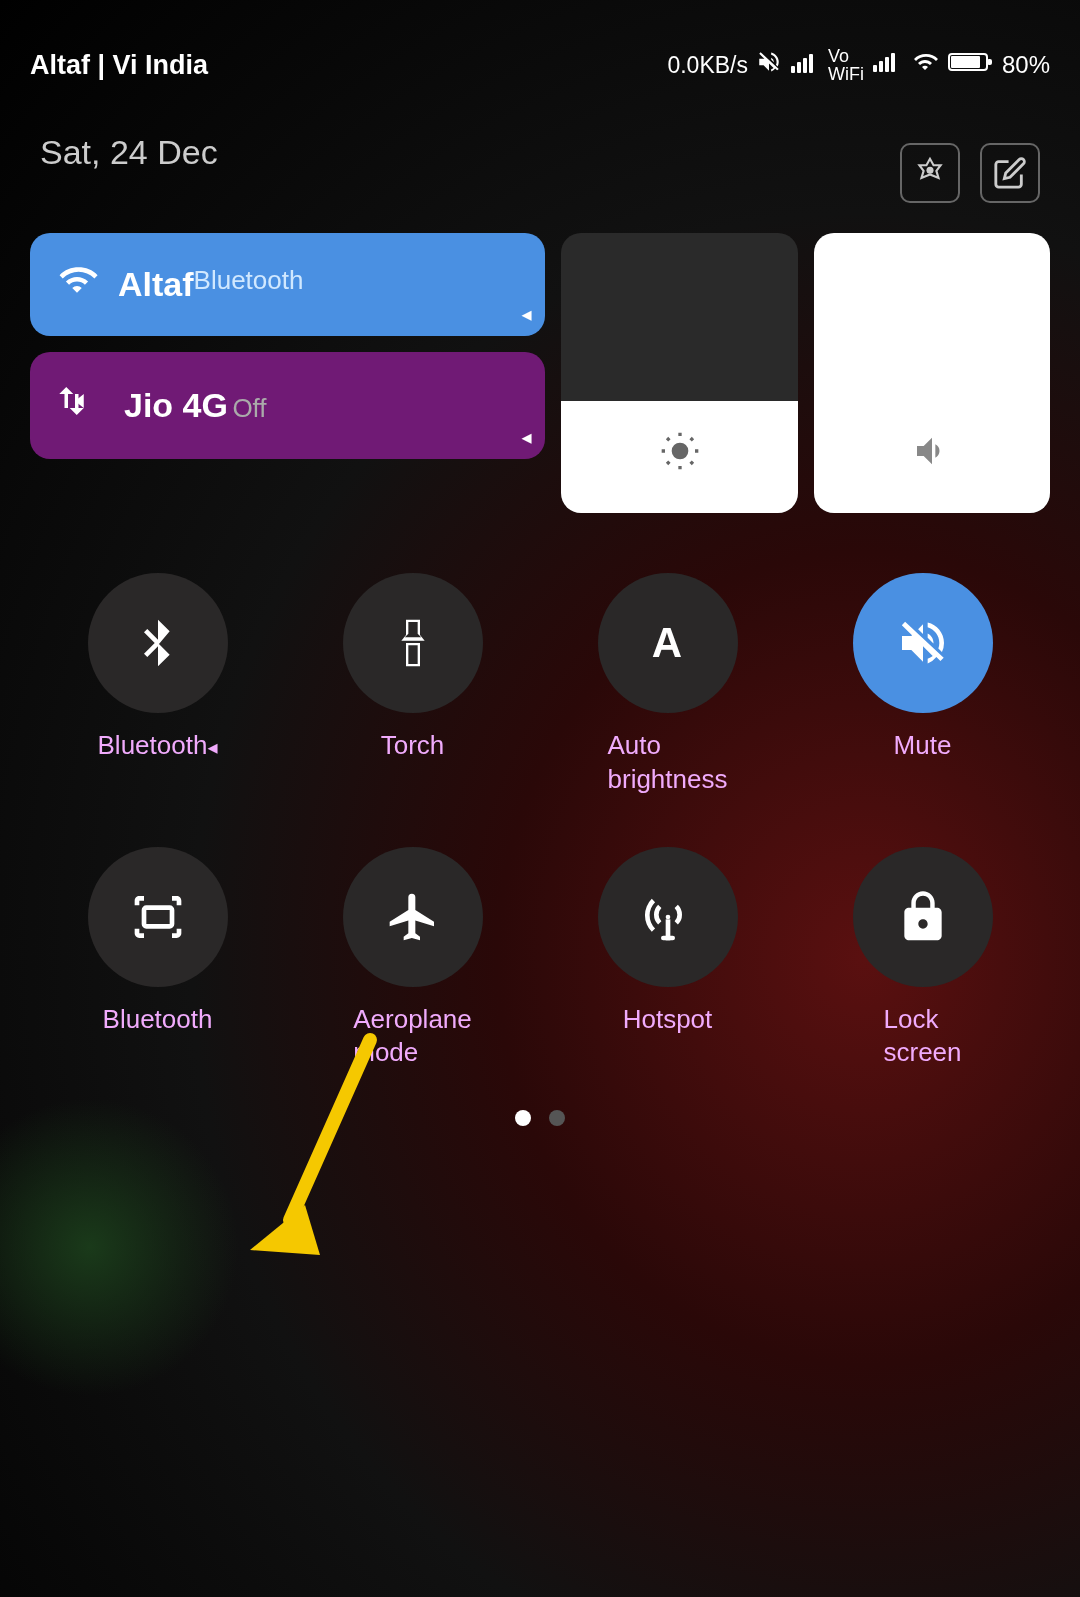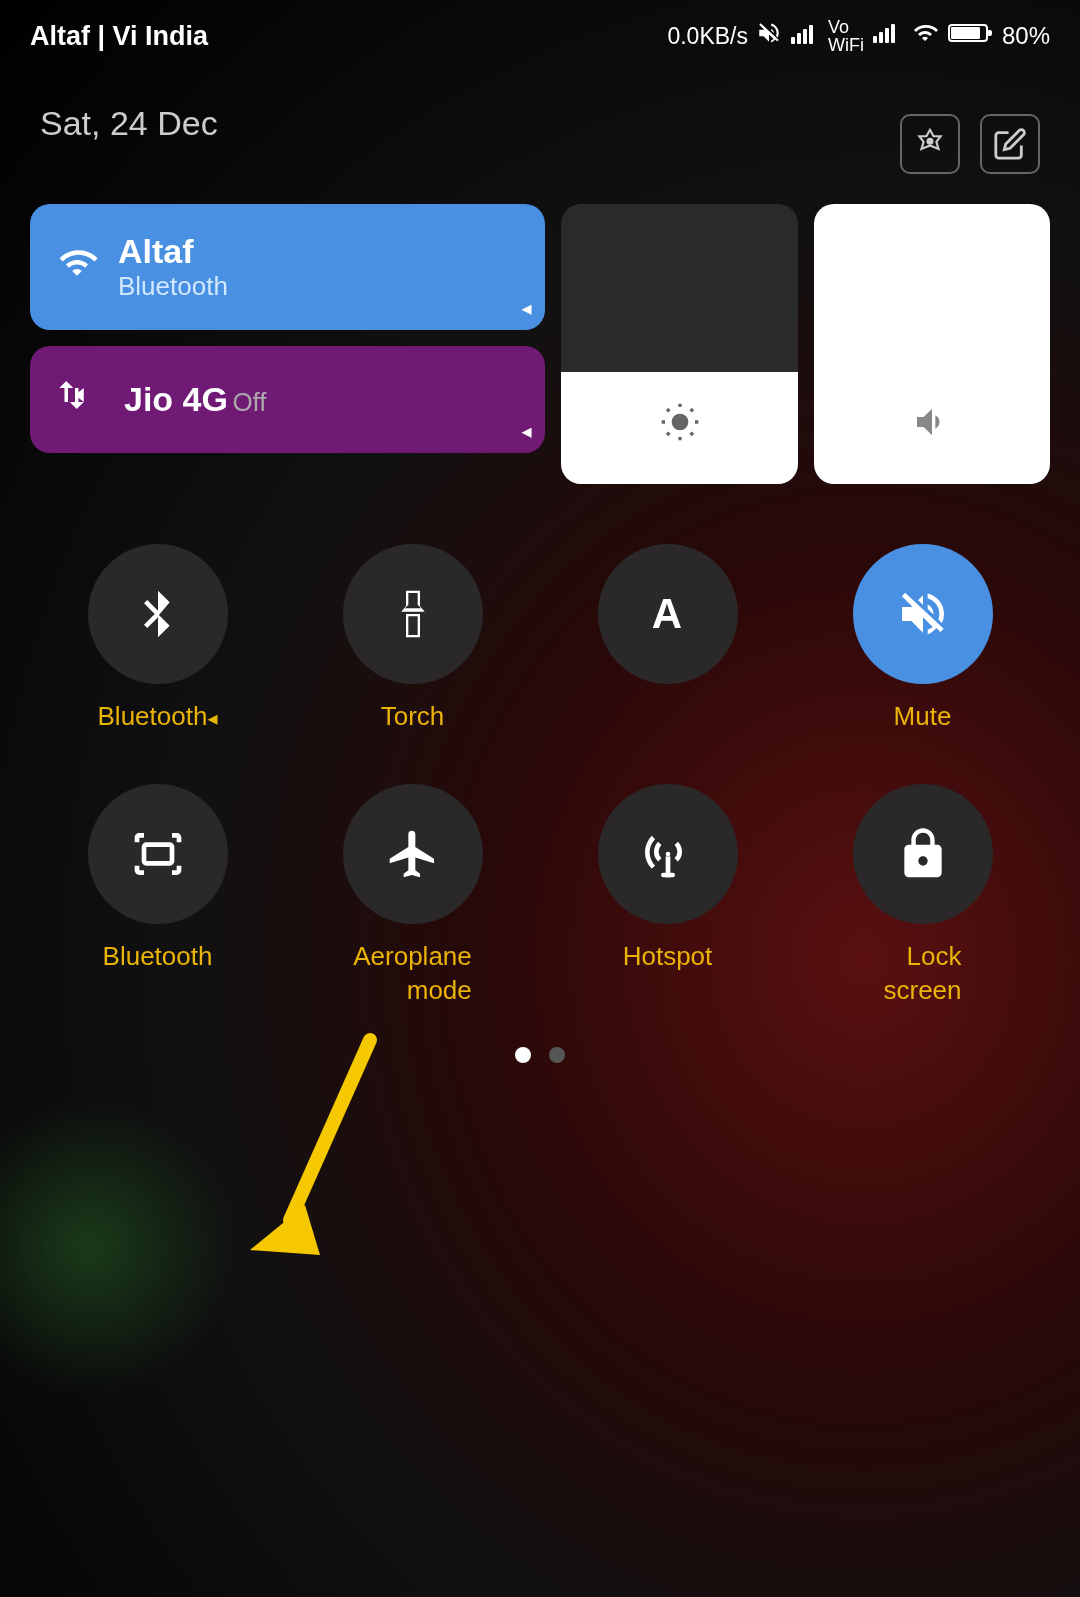--- a/index.html
+++ b/index.html
@@ -41,20 +41,21 @@
 
     
     .status-bar {
       display: flex;
       justify-content: space-between;
       align-items: center;
       padding: 18px 30px 10px;
       color: #fff;
       font-size: 26px;
       font-weight: 500;
+      margin-top: 29px;
     }
 
     .status-left {
       font-size: 27px;
       font-weight: 600;
     }
 
     .status-right {
       display: flex;
       align-items: center;
@@ -135,21 +136,21 @@
       position: relative;
     }
 
     .wifi-tile-icon {
       font-size: 38px;
       color: #fff;
     }
 
     .wifi-tile-info {
       display: flex;
-      flex-direction: column;
+      flex-direction: row;
     }
 
     .wifi-tile-name {
       font-size: 34px;
       font-weight: 600;
       color: #fff;
     }
 
     .wifi-tile-status {
       font-size: 26px;
@@ -270,22 +271,22 @@
       font-size: 50px;
       color: #fff;
     }
 
     .toggle-circle.active {
       background: #4a90e2;
     }
 
     .toggle-label {
       font-size: 26px;
-      color: #eab308;
-      text-align: right;
+      color: #f0abfc;
+      text-align: left;
       line-height: 1.3;
     }
 
     
     .arrow-container {
       position: absolute;
       top: 1020px;
       left: 230px;
       z-index: 10;
       pointer-events: none;
@@ -465,20 +466,21 @@
         </div>
         <span class="toggle-label">Torch</span>
       </div>
 
       <div class="toggle-item">
         <div class="toggle-circle">
           <svg width="56" height="56" viewBox="0 0 24 24" fill="white">
             <text x="5" y="18" font-size="18" font-family="Arial" font-weight="bold" fill="white">A</text>
           </svg>
         </div>
+        <span class="toggle-label">Auto<br>brightness</span>
       </div>
 
       <div class="toggle-item">
         <div class="toggle-circle active">
           <svg width="56" height="56" viewBox="0 0 24 24" fill="white">
             <path d="M4.34 2.93L2.93 4.34 7.29 8.7 7 9H3v6h4l5 5v-6.59l4.18 4.18c-.65.49-1.38.88-2.18 1.11v2.06A8.99 8.99 0 0 0 17.73 18l1.73 1.73 1.41-1.41L4.34 2.93zM19 12c0 .82-.15 1.61-.41 2.34l1.53 1.53A8.9 8.9 0 0 0 21 12c0-4.28-2.99-7.86-7-8.77v2.06c2.89.86 5 3.54 5 6.71zm-7-8L9.91 6.09 12 8.18V4zM16.5 12c0-1.77-1.02-3.29-2.5-4.03v1.79l2.48 2.48c.01-.08.02-.16.02-.24z"></path>
           </svg>
         </div>
         <span class="toggle-label">Mute</span>
       </div>

